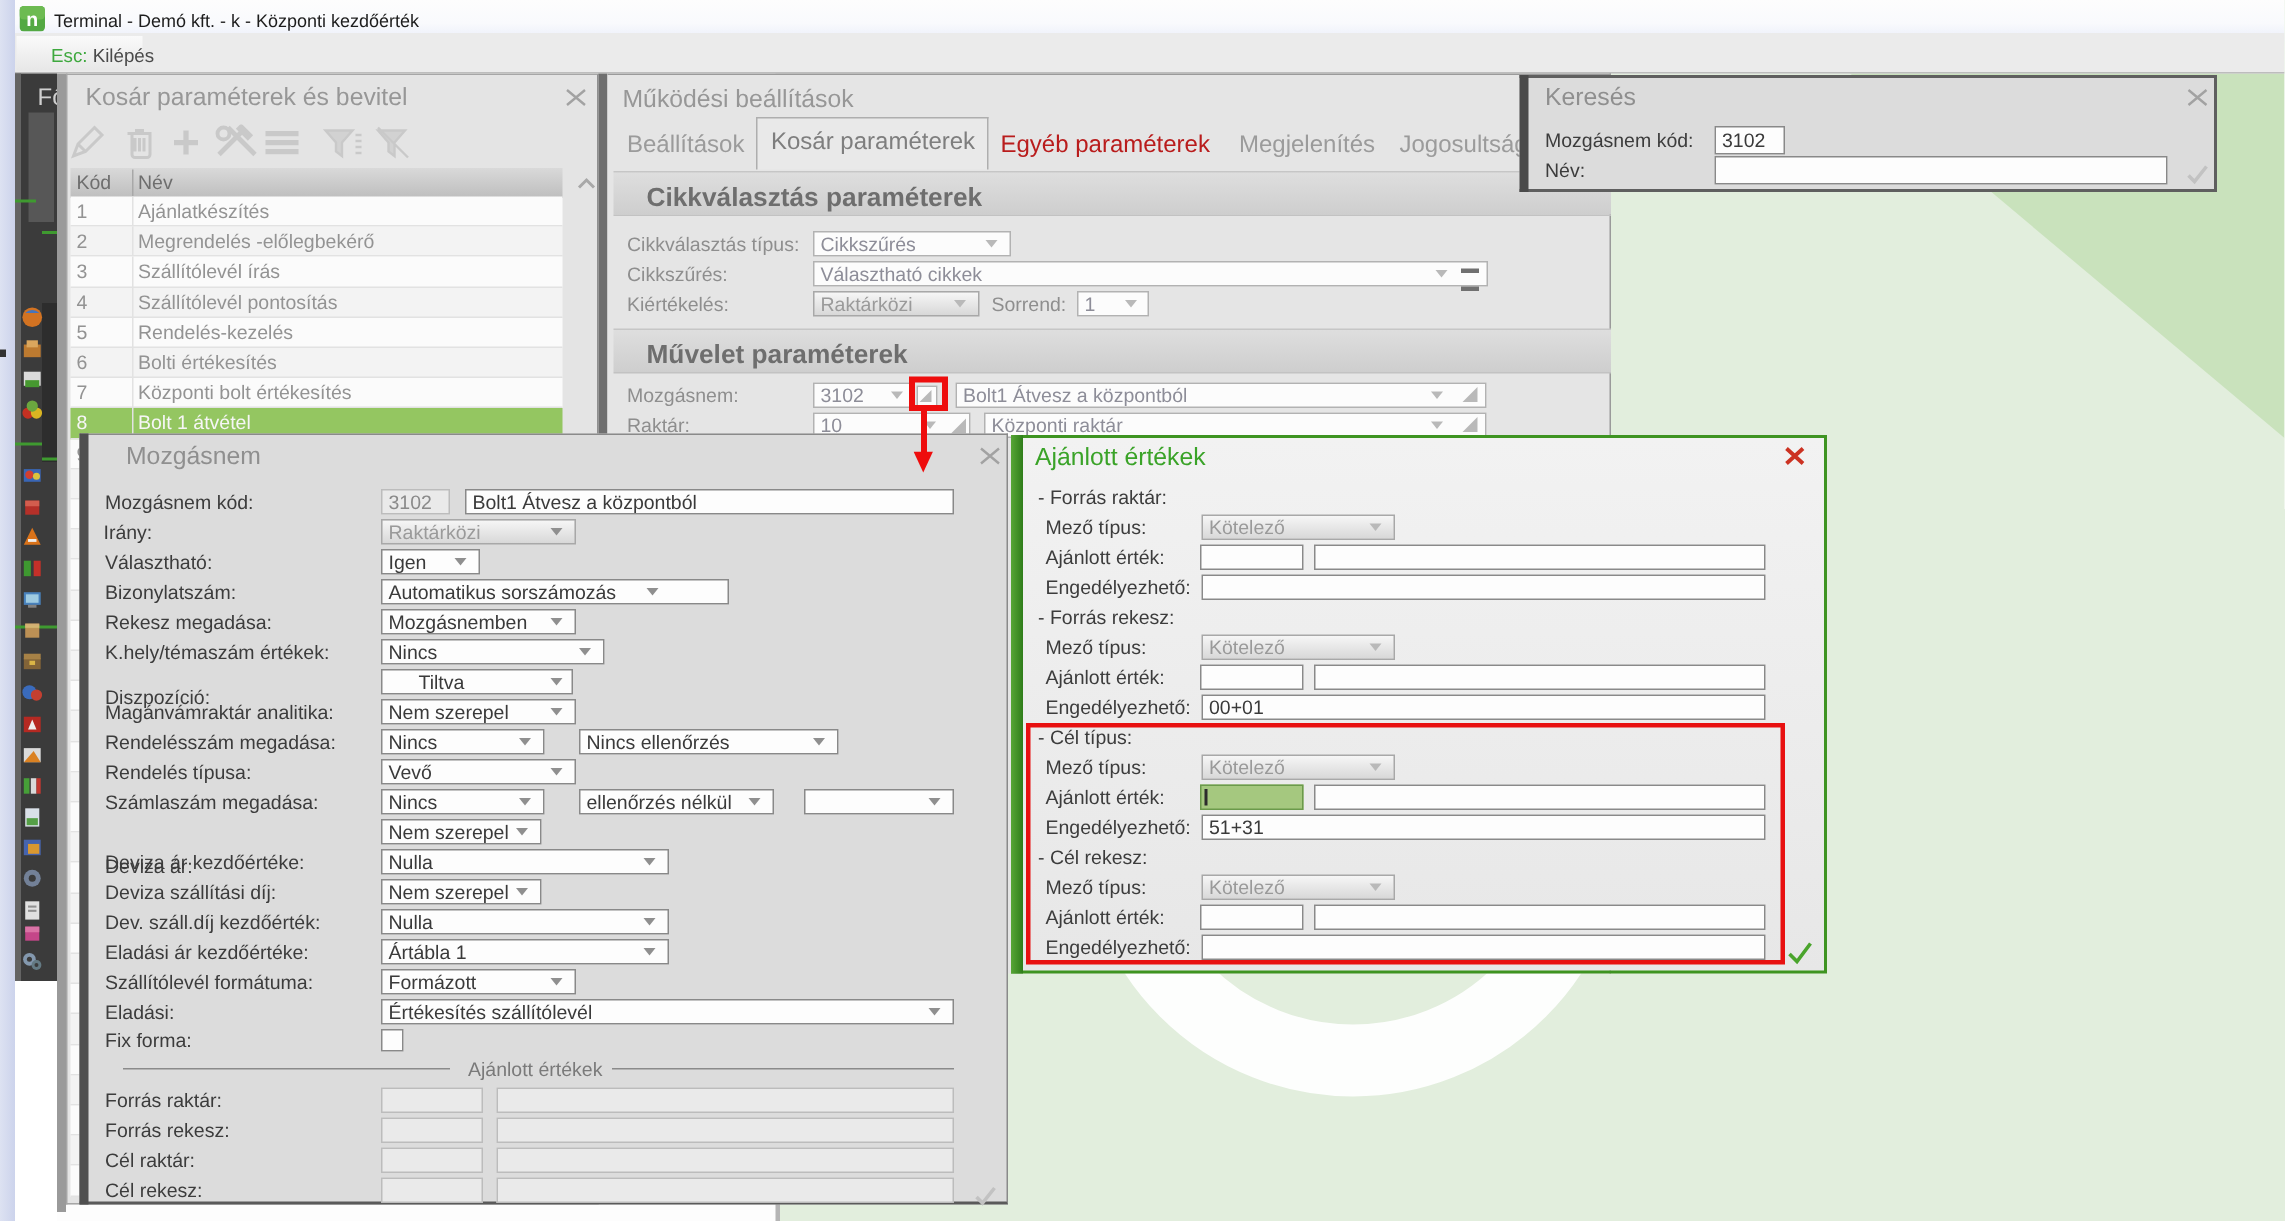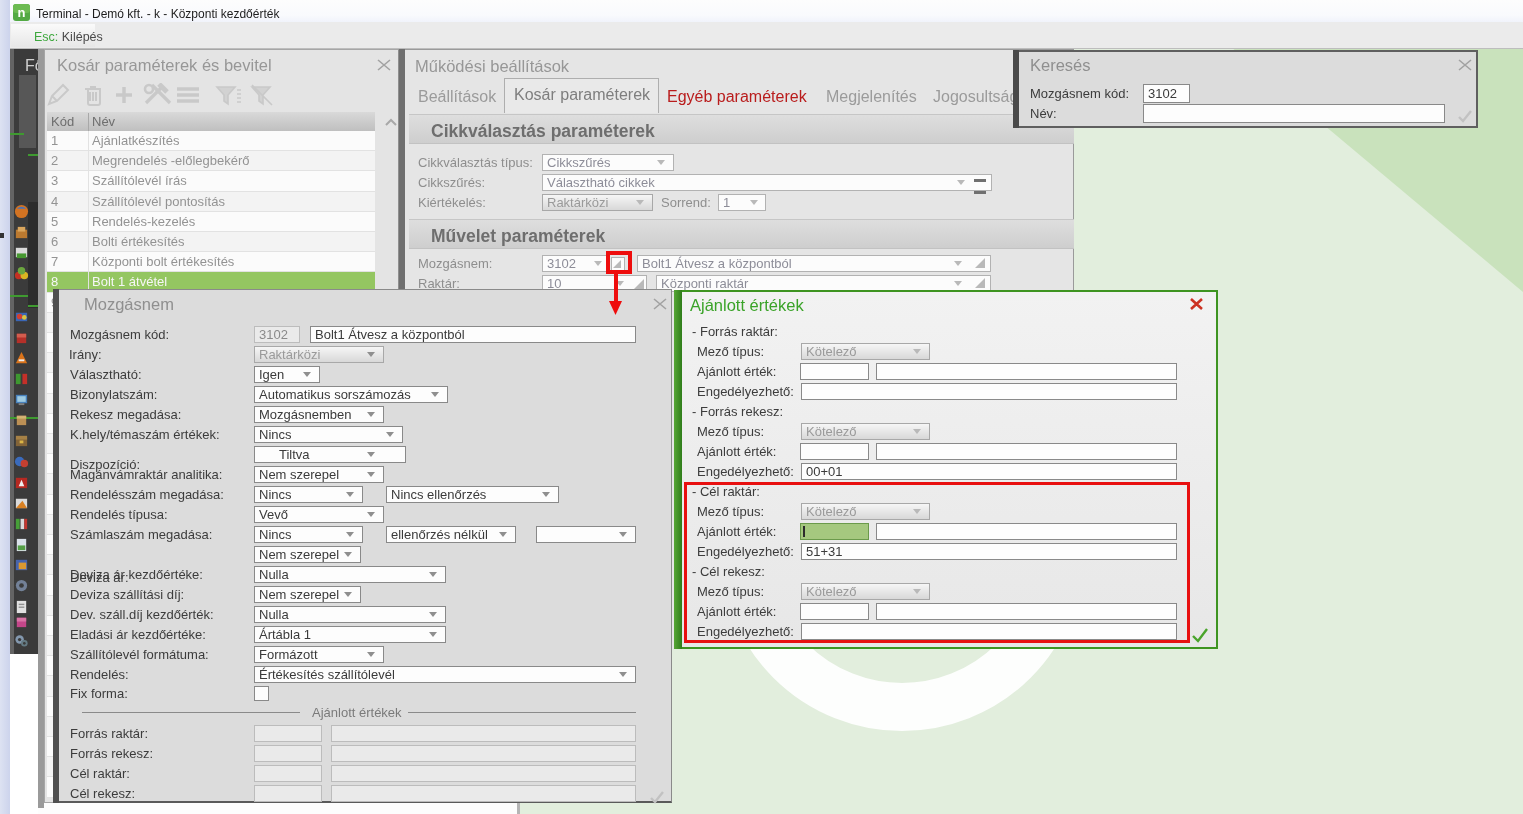--- a/index.html
+++ b/index.html
@@ -413,30 +413,30 @@
     <div class="lbl" style="left:70px;top:326px;">Mozgásnem kód:</div>
     <div class="fld dis" style="left:254px;top:326px;width:46px;">3102</div>
     <div class="fld " style="left:310px;top:326px;width:326px;">Bolt1 Átvesz a központból</div>
     <div class="lbl" style="left:69px;top:346px;">Irány:</div>
     <div class="fld ddd" style="left:254px;top:346px;width:130px;">Raktárközi</div>
     <div class="ar" style="left:367px;top:352px;"></div>
     <div class="lbl" style="left:70px;top:366px;">Választható:</div>
     <div class="fld" style="left:254px;top:366px;width:66px;">Igen</div>
     <div class="ar" style="left:303px;top:372px;"></div>
     <div class="lbl" style="left:70px;top:386px;">Bizonylatszám:</div>
-    <div class="fld" style="left:254px;top:386px;width:194px;">Automatikus sorszámozás</div>
+    <div class="fld" style="left:254px;top:386px;width:232px;">Automatikus sorszámozás</div>
     <div class="ar" style="left:431px;top:392px;"></div>
     <div class="lbl" style="left:70px;top:406px;">Rekesz megadása:</div>
     <div class="fld" style="left:254px;top:406px;width:130px;">Mozgásnemben</div>
     <div class="ar" style="left:367px;top:412px;"></div>
     <div class="lbl" style="left:70px;top:426px;">K.hely/témaszám értékek:</div>
     <div class="fld" style="left:254px;top:426px;width:149px;">Nincs</div>
     <div class="ar" style="left:386px;top:432px;"></div>
     <div class="lbl" style="left:70px;top:456px;">Diszpozíció:</div>
-    <div class="fld" style="left:254px;top:446px;width:152px;padding-left:24px;">Tiltva</div>
+    <div class="fld" style="left:254px;top:446px;width:128px;padding-left:24px;">Tiltva</div>
     <div class="ar" style="left:367px;top:452px;"></div>
     <div class="lbl" style="left:70px;top:466px;">Magánvámraktár analitika:</div>
     <div class="fld" style="left:254px;top:466px;width:130px;">Nem szerepel</div>
     <div class="ar" style="left:367px;top:472px;"></div>
     <div class="lbl" style="left:70px;top:486px;">Rendelésszám megadása:</div>
     <div class="fld" style="left:254px;top:486px;width:109px;">Nincs</div>
     <div class="ar" style="left:346px;top:492px;"></div>
     <div class="fld" style="left:386px;top:486px;width:173px;">Nincs ellenőrzés</div>
     <div class="ar" style="left:542px;top:492px;"></div>
     <div class="lbl" style="left:70px;top:506px;">Rendelés típusa:</div>
@@ -460,21 +460,21 @@
     <div class="ar" style="left:344px;top:592px;"></div>
     <div class="lbl" style="left:70px;top:606px;">Dev. száll.díj kezdőérték:</div>
     <div class="fld" style="left:254px;top:606px;width:192px;">Nulla</div>
     <div class="ar" style="left:429px;top:612px;"></div>
     <div class="lbl" style="left:70px;top:626px;">Eladási ár kezdőértéke:</div>
     <div class="fld" style="left:254px;top:626px;width:192px;">Ártábla 1</div>
     <div class="ar" style="left:429px;top:632px;"></div>
     <div class="lbl" style="left:70px;top:646px;">Szállítólevél formátuma:</div>
     <div class="fld" style="left:254px;top:646px;width:130px;">Formázott</div>
     <div class="ar" style="left:367px;top:652px;"></div>
-    <div class="lbl" style="left:70px;top:666px;">Rendelés:</div>
+    <div class="lbl" style="left:70px;top:666px;">Eladási:</div>
     <div class="fld" style="left:254px;top:666px;width:382px;">Értékesítés szállítólevél</div>
     <div class="ar" style="left:619px;top:672px;"></div>
     <div class="lbl" style="left:70px;top:685px;">Fix forma:</div>
     <div class="abs" style="left:254px;top:686px;width:15px;height:15px;background:#fdfdfd;border:1px solid #898989;box-sizing:border-box;"></div>
     <div class="abs" style="left:82px;top:712px;width:218px;height:1px;background:#8a8a8a;"></div>
     <div class="abs" style="left:408px;top:712px;width:228px;height:1px;background:#8a8a8a;"></div>
     <div class="abs" style="left:312px;top:705px;font-size:13px;color:#7a7a7a;">Ajánlott értékek</div>
     <div class="lbl" style="left:70px;top:725px;">Forrás raktár:</div>
     <div class="fld dis" style="left:254px;top:725px;width:68px;"></div>
     <div class="fld dis" style="left:331px;top:725px;width:305px;"></div>
@@ -510,21 +510,21 @@
     <div class="fld" style="left:801px;top:383px;width:376px;"></div>
     <div class="lbl" style="left:692px;top:403px;">- Forrás rekesz:</div>
     <div class="lbl" style="left:697px;top:423px;">Mező típus:</div>
     <div class="fld ddd" style="left:801px;top:423px;width:129px;">Kötelező</div>
     <div class="ar gar" style="left:913px;top:429px;"></div>
     <div class="lbl" style="left:697px;top:443px;">Ajánlott érték:</div>
     <div class="fld" style="left:800px;top:443px;width:69px;"></div>
     <div class="fld" style="left:876px;top:443px;width:301px;"></div>
     <div class="lbl" style="left:697px;top:463px;">Engedélyezhető:</div>
     <div class="fld" style="left:801px;top:463px;width:376px;">00+01</div>
-    <div class="lbl" style="left:692px;top:483px;">- Cél raktár:</div>
+    <div class="lbl" style="left:692px;top:483px;">- Cél típus:</div>
     <div class="lbl" style="left:697px;top:503px;">Mező típus:</div>
     <div class="fld ddd" style="left:801px;top:503px;width:129px;">Kötelező</div>
     <div class="ar gar" style="left:913px;top:509px;"></div>
     <div class="lbl" style="left:697px;top:523px;">Ajánlott érték:</div>
     <div class="abs" style="left:800px;top:523px;width:69px;height:17px;background:#a5c87f;border:1px solid #6b9a4b;box-sizing:border-box;">
       <div class="abs" style="left:2px;top:2px;width:2px;height:11px;background:#2c2c2c;"></div>
     </div>
     <div class="fld" style="left:876px;top:523px;width:301px;"></div>
     <div class="lbl" style="left:697px;top:543px;">Engedélyezhető:</div>
     <div class="fld" style="left:801px;top:543px;width:376px;">51+31</div>

